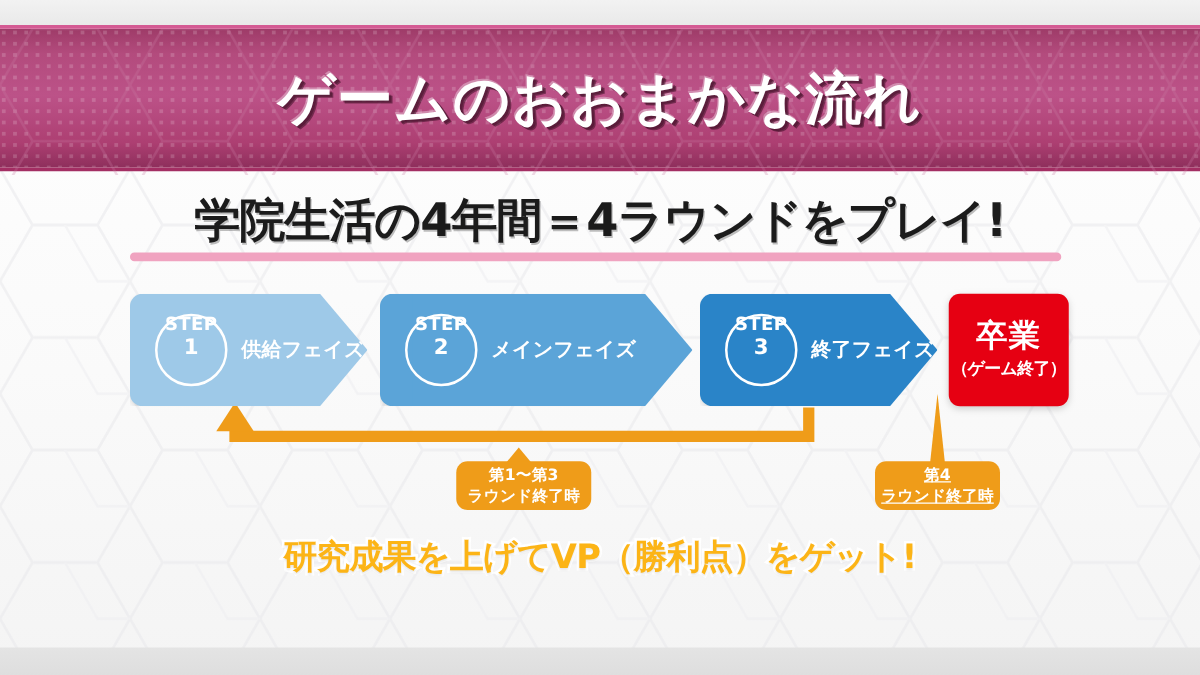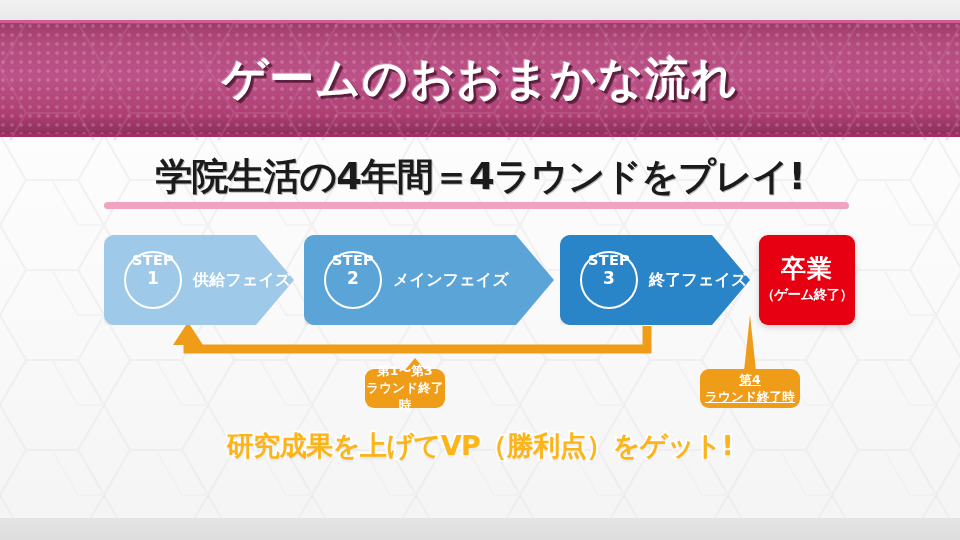--- a/index.html
+++ b/index.html
@@ -99,21 +99,21 @@
   .grad-sub{font-size:13.5px;font-weight:bold;margin-top:3px;letter-spacing:-.5px;}
   
   .loop{position:absolute;left:0;top:0;width:960px;height:540px;pointer-events:none;}
   
   .callout{
     position:absolute;background:#ef9c19;border-radius:9px;
     color:#ffffff;font-weight:bold;font-size:12.5px;line-height:1.35;
     text-align:center;display:flex;flex-direction:column;
     align-items:center;justify-content:center;letter-spacing:.2px;
   }
-  .callout-1{left:365px;top:369px;width:80px;height:39px;}
+  .callout-1{left:365px;top:369px;width:108px;height:39px;}
   .callout-2{left:700px;top:369px;width:100px;height:39px;text-decoration:underline;}
   .tip{position:absolute;width:0;height:0;}
   .tip-1{left:405px;top:358px;
     border-left:10px solid transparent;border-right:10px solid transparent;
     border-bottom:12px solid #ef9c19;}
   .tip-2{left:744px;top:315px;
     border-left:6px solid transparent;border-right:6px solid transparent;
     border-bottom:56px solid #ef9c19;}
   
   .tagline{

